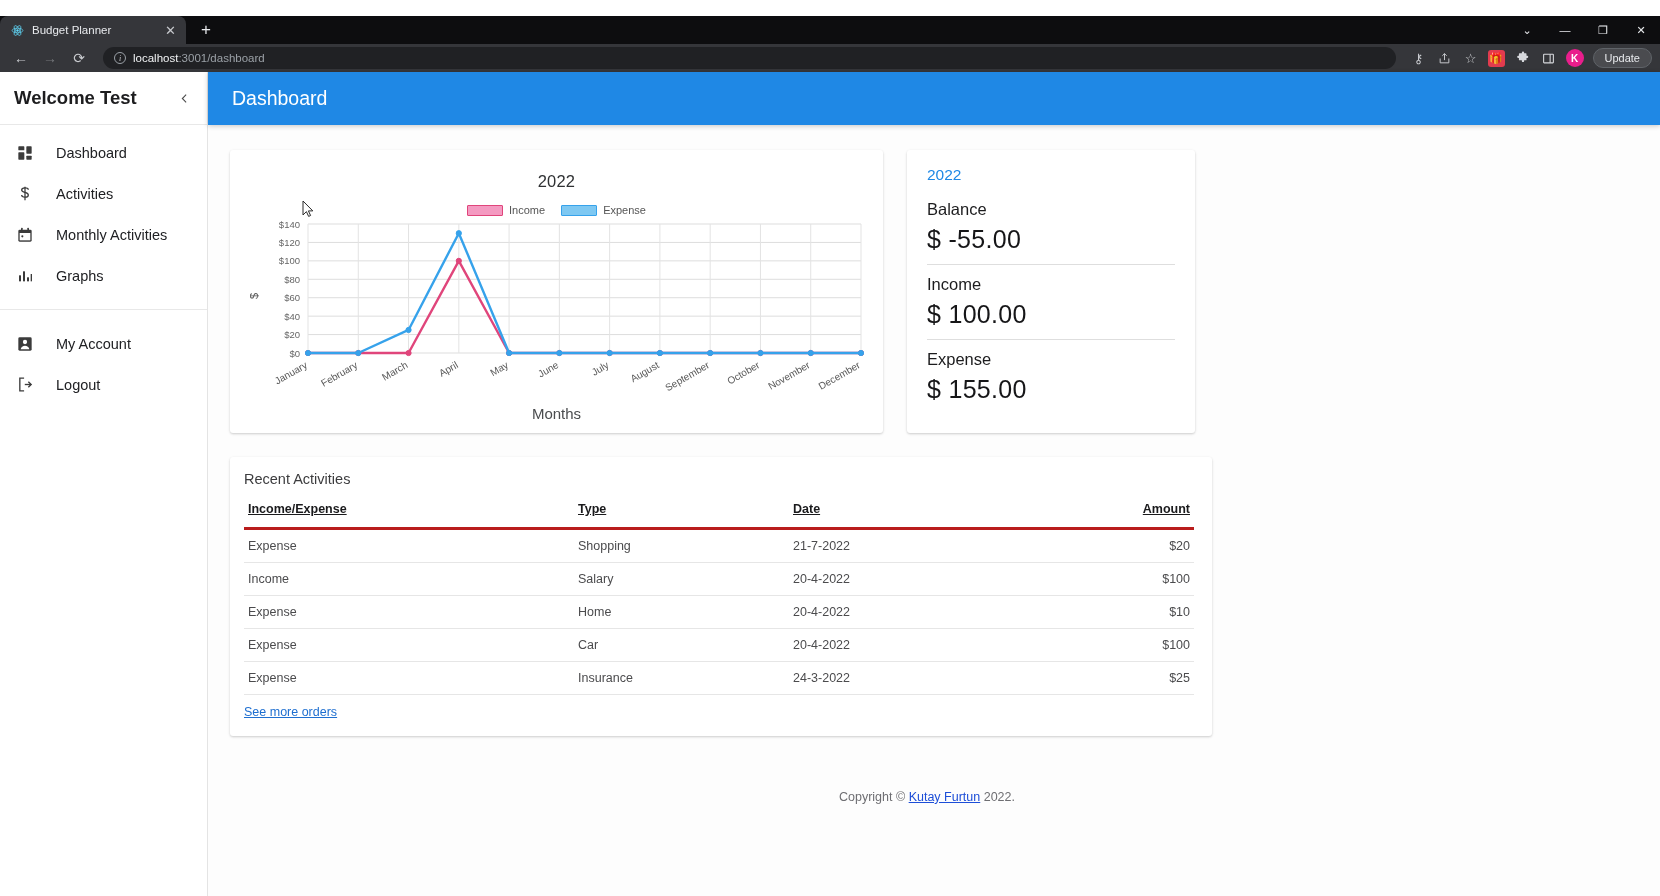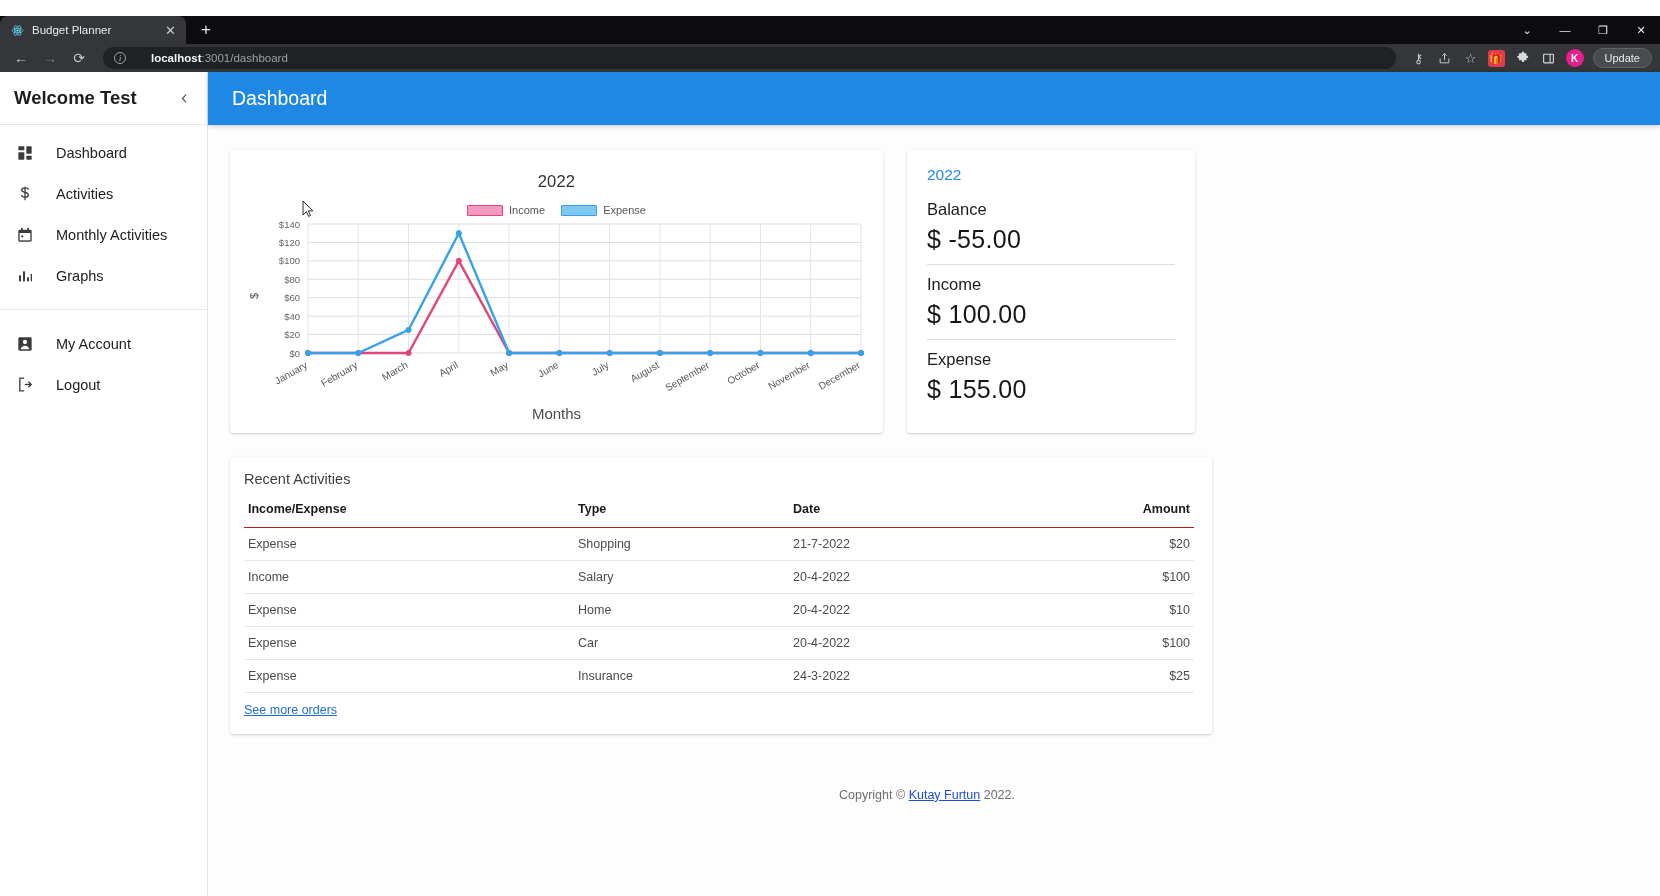--- a/index.html
+++ b/index.html
@@ -67,21 +67,21 @@
     display: flex; align-items: center; gap: 7px;
     padding: 0 11px;
     font-size: 11.5px; color: #c9cbcf;
   }
   .omni-info {
     width: 12px; height: 12px; border: 1px solid #9aa0a6;
     border-radius: 50%; display: flex; align-items: center;
     justify-content: center; font-size: 8px; color: #c9cbcf;
     font-style: italic; font-family: "Liberation Serif", serif;
   }
-  .url-host { color: #f1f3f4; font-weight: bold; margin-left: 18px; }
+  .url-host { color: #f1f3f4; font-weight: normal; }
   .url-rest { color: #9aa0a6; }
   .tb-icons { display: flex; align-items: center; gap: 2px; }
   .tb-icon {
     width: 24px; height: 24px; display: flex;
     align-items: center; justify-content: center;
     color: #c9cbcf; font-size: 13px;
   }
   .ext-red {
     width: 17px; height: 17px; background: #e23b4e;
     border-radius: 3px; display: flex; align-items: center;
@@ -186,21 +186,22 @@
 
   .activities-card {
     margin-top: 24px; width: 982px;
     padding: 14px 18px 16px 14px;
   }
   .activities-title { font-size: 14.5px; color: #3c3c3e; margin-bottom: 9px; }
   table.act { width: 100%; border-collapse: collapse; }
   table.act th {
     text-align: left; font-size: 12.5px; color: #1a1a1c;
     font-weight: bold; padding: 6px 4px 11px 4px;
-    border-bottom: 1px solid #b91c1c;
+    border-bottom: 3px solid #b91c1c;
+    text-decoration: underline;
   }
   table.act td {
     font-size: 12.5px; color: #4b4b4d;
     padding: 9px 4px; border-bottom: 1px solid #e6e6e6;
   }
   table.act th.amt, table.act td.amt { text-align: right; }
   .col-ie { width: 330px; }
   .col-type { width: 215px; }
   .col-date { width: 250px; }
   .see-more {

